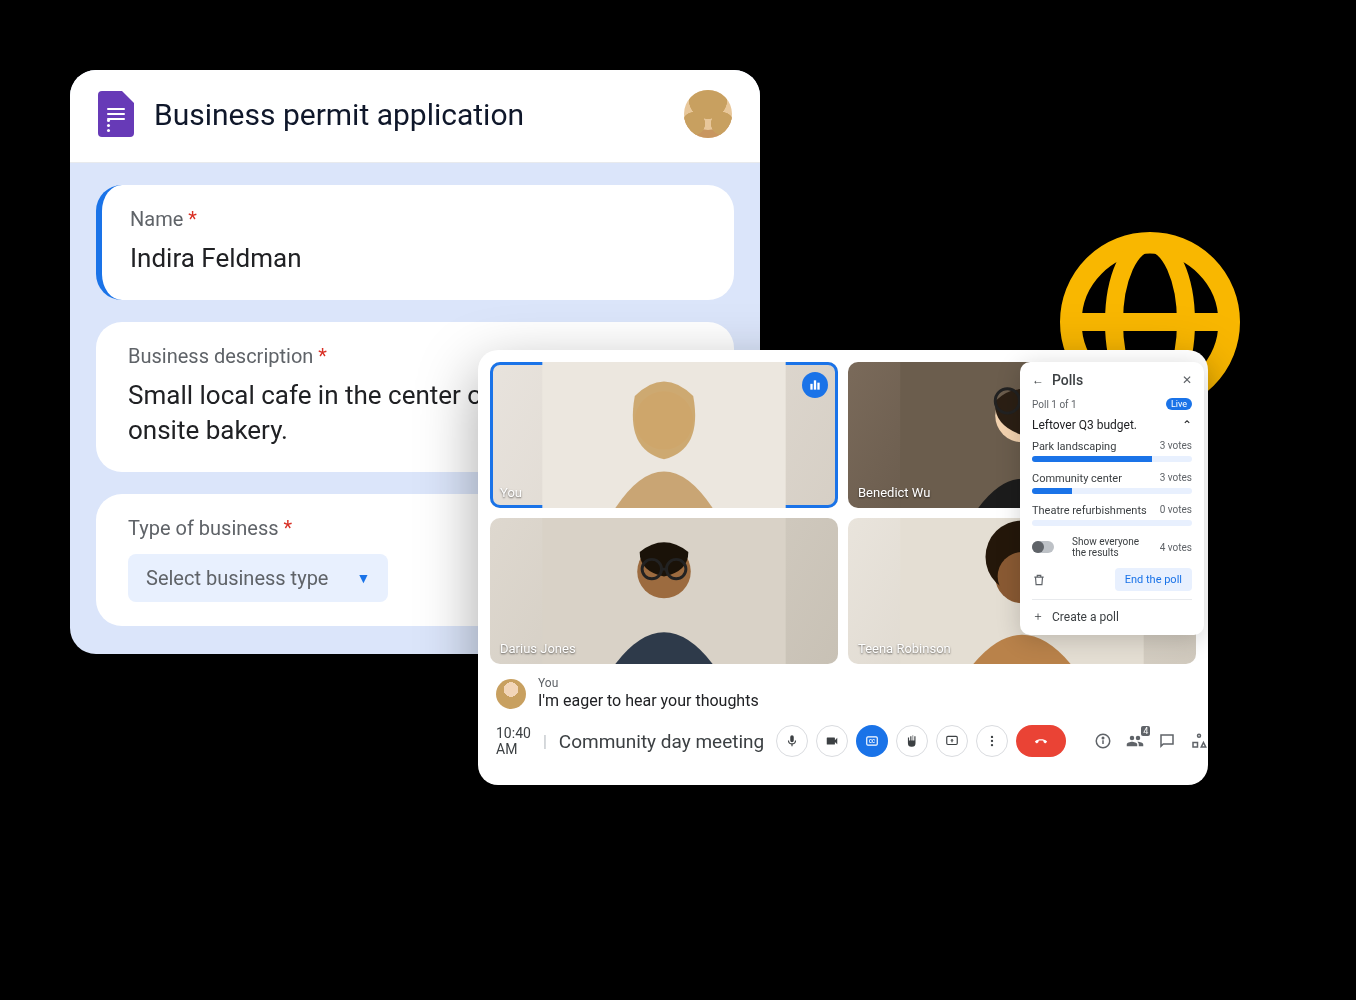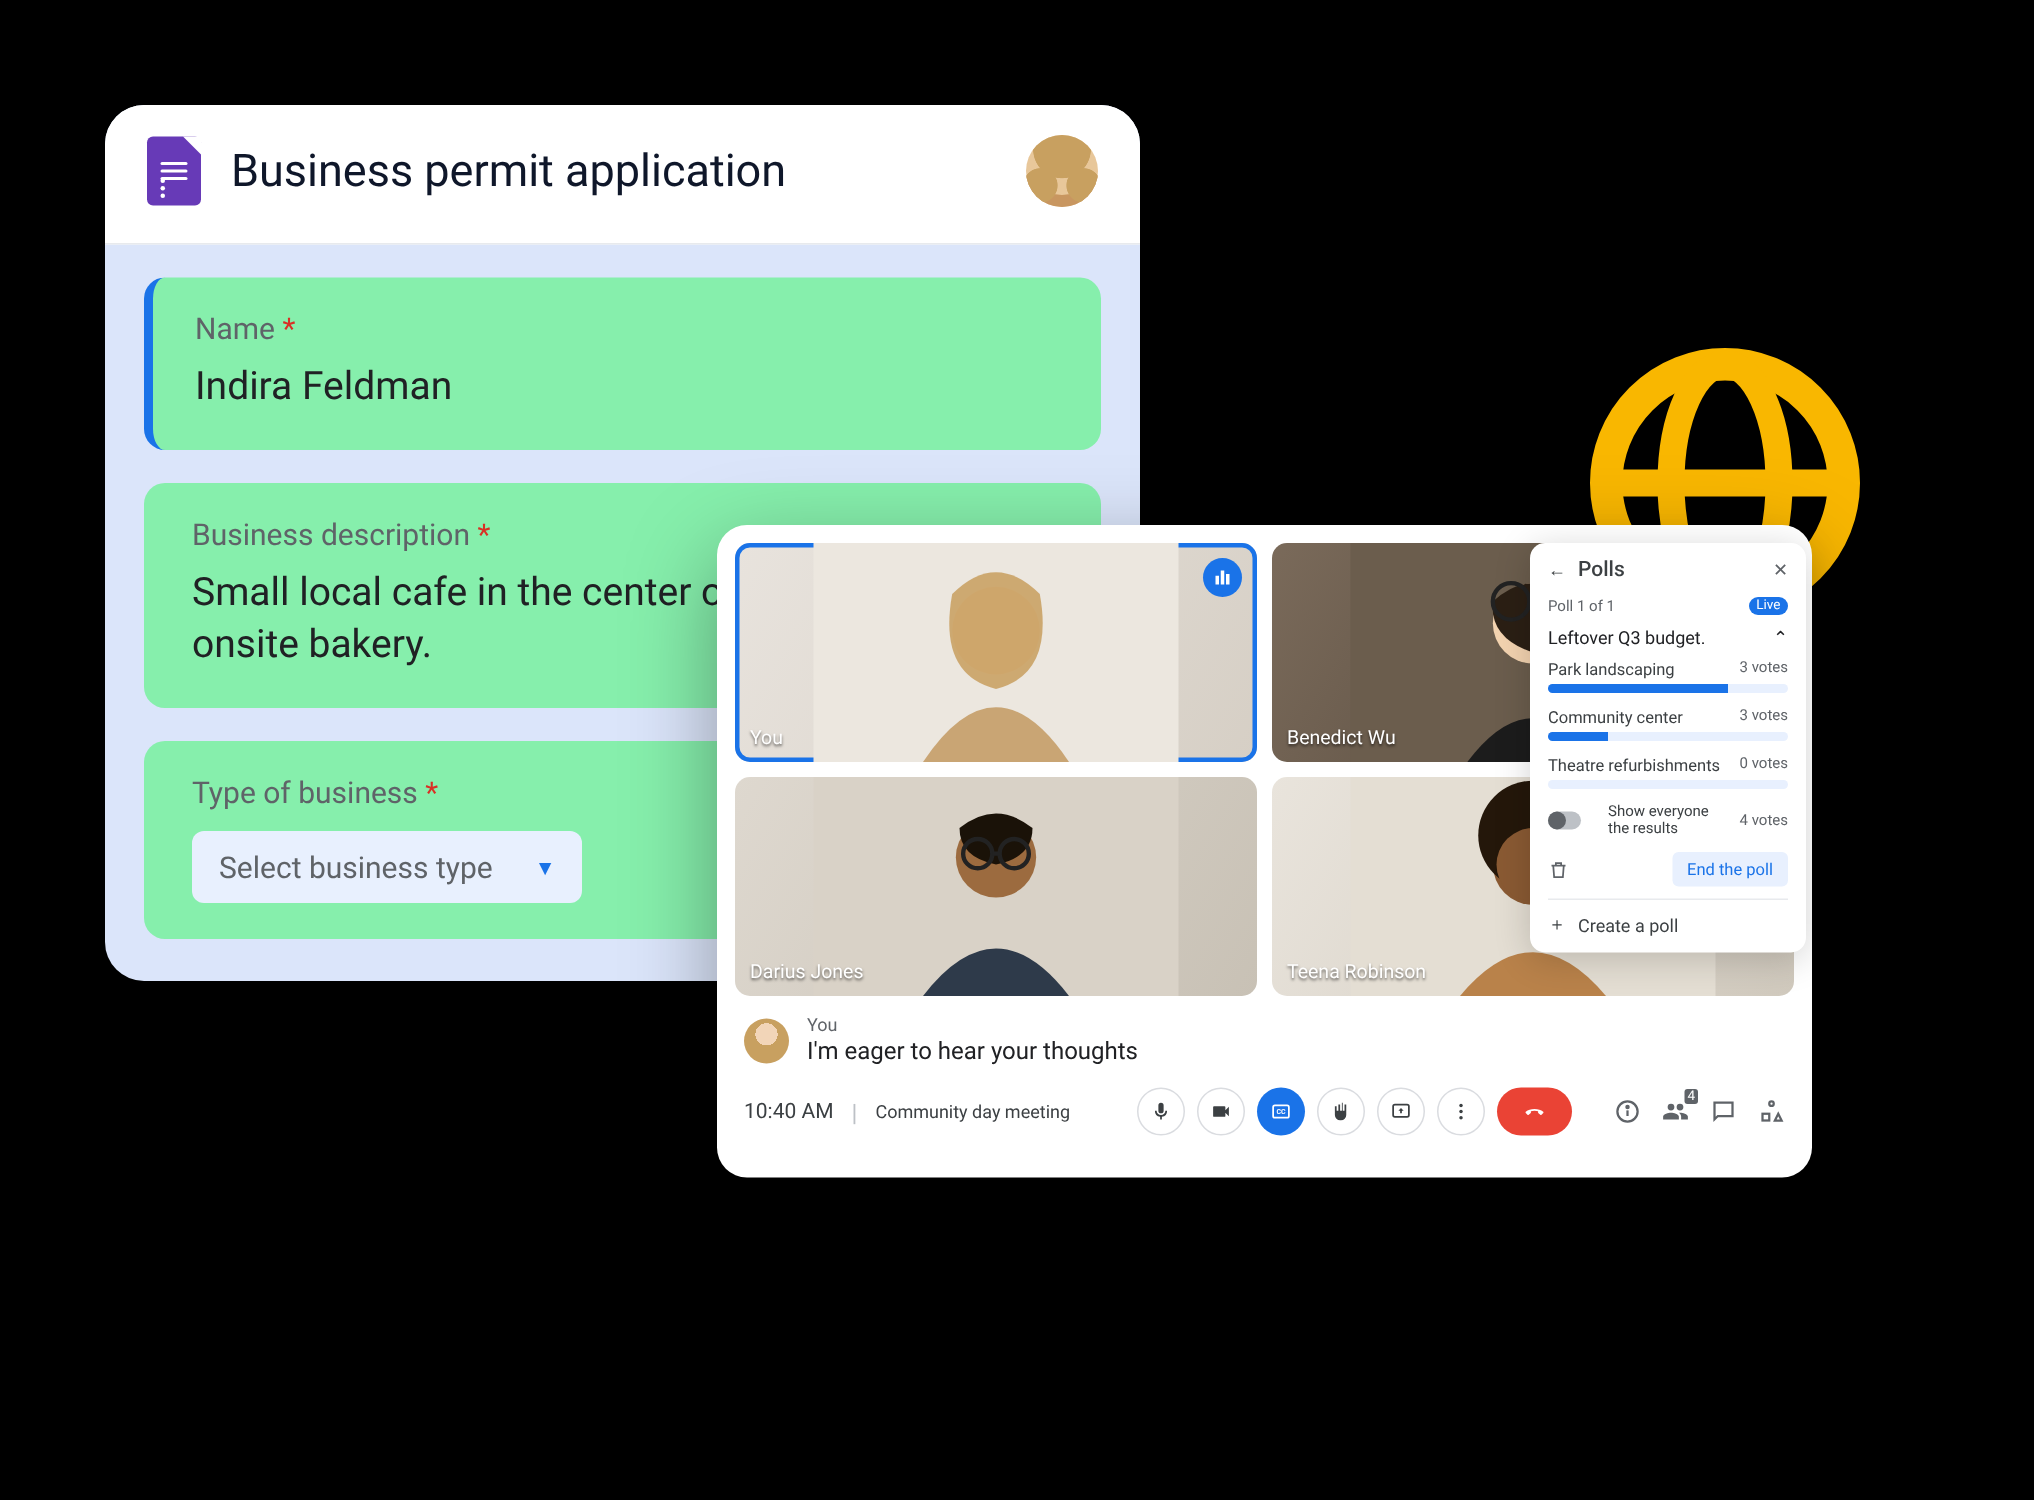--- a/index.html
+++ b/index.html
@@ -10,21 +10,21 @@
   .form-head{background:#fff;display:flex;align-items:center;padding:20px 28px 24px 28px;border-bottom:1px solid #e8eaed}
   .forms-icon{width:36px;height:46px;background:#673ab7;border-radius:4px;position:relative;margin-right:20px;display:flex;align-items:center;justify-content:center}
   .forms-icon::before{content:"";position:absolute;right:0;top:0;border-style:solid;border-width:0 12px 12px 0;border-color:transparent #fff transparent transparent}
   .forms-icon-lines{width:18px}
   .forms-icon-lines div{height:2px;background:#fff;margin:3px 0;border-radius:1px}
   .forms-icon-lines div::before{content:"";display:inline-block;width:3px;height:3px;background:#fff;border-radius:50%;margin-right:3px;vertical-align:1px}
   .form-title{font-size:30px;color:#0f172a;font-weight:400;flex:1}
   .avatar{width:48px;height:48px;border-radius:50%;background:radial-gradient(circle at 50% 30%,#f2d5b8 0 28%,#d9a97a 28% 32%,#e8c79a 32% 100%);box-shadow:inset 0 -12px 0 -4px #c89660;position:relative;overflow:hidden}
   .hair{position:absolute;inset:0;background:radial-gradient(circle at 50% 20%,#c8a060 0 42%,transparent 43%),radial-gradient(circle at 20% 70%,#c8a060 0 22%,transparent 23%),radial-gradient(circle at 80% 70%,#c8a060 0 22%,transparent 23%)}
   .form-body{padding:22px 26px 28px 26px;display:flex;flex-direction:column;gap:22px}
-  .q{background:#86efac;border-radius:14px;padding:22px 32px 24px 32px;position:relative}
+  .q{background:#ffffff;border-radius:26px;padding:22px 32px 24px 32px;position:relative}
   .q.active{border-left:6px solid #1a73e8;padding-left:28px}
   .q-label{font-size:20px;color:#5f6368;margin-bottom:10px}
   .req{color:#d93025}
   .q-val{font-size:26px;color:#202124;line-height:1.35}
   .select{display:inline-flex;align-items:center;background:#e8f0fe;border-radius:8px;padding:12px 18px;font-size:20px;color:#5f6368;gap:28px;margin-top:4px}
   .caret{color:#1a73e8;font-size:14px}
   
   .meet-card{position:absolute;left:478px;top:350px;width:730px;height:435px;background:#fff;border-radius:20px;box-shadow:0 20px 60px rgba(0,0,0,.35);display:flex;flex-direction:column}
   .tiles{display:grid;grid-template-columns:1fr 1fr;gap:10px;padding:12px 12px 4px 12px}
   .tile{position:relative;height:146px;border-radius:10px;overflow:hidden;background:#888}
@@ -33,21 +33,21 @@
   .poll-icon{position:absolute;right:10px;top:10px;width:26px;height:26px;border-radius:50%;background:#1a73e8;display:flex;align-items:center;justify-content:center}
   .poll-icon svg{width:14px;height:14px}
   .face{position:absolute;inset:0}
   .caption-row{display:flex;align-items:center;gap:12px;padding:8px 18px 4px 18px}
   .mini-av{width:30px;height:30px;border-radius:50%;background:radial-gradient(circle at 50% 35%,#f2d5b8 0 30%,#c8a060 30%)}
   .cap-body{font-size:16px;color:#202124;line-height:1.25}
   .cap-you{font-size:12px;color:#5f6368}
   .meet-bar{display:flex;align-items:center;padding:10px 18px 14px 18px;gap:12px}
   .meet-time{font-size:14px;color:#3c4043}
   .meet-sep{color:#bdc1c6}
-  .meet-name{font-size:12px;color:#3c4043;flex:0 0 auto}
+  .meet-name{font-size:19px;color:#3c4043;flex:0 0 auto}
   .ctrls{display:flex;gap:8px;margin-left:auto}
   .cbtn{width:32px;height:32px;border-radius:50%;background:#fff;border:1px solid #dadce0;display:flex;align-items:center;justify-content:center;color:#3c4043}
   .cbtn.blue{background:#1a73e8;color:#fff;border:none}
   .cbtn.red{background:#ea4335;color:#fff;border:none;width:50px;border-radius:18px}
   .right-ctrls{display:flex;gap:14px;margin-left:16px;align-items:center;color:#5f6368}
   .icobtn{position:relative}
   .badge{position:absolute;top:-6px;right:-6px;font-size:9px;background:#5f6368;color:#fff;border-radius:2px;padding:0 2px}
   
   .polls{position:absolute;left:1020px;top:362px;width:184px;background:#fff;border-radius:10px;box-shadow:0 4px 24px rgba(0,0,0,.18);padding:10px 12px 8px 12px;font-size:12px;color:#3c4043}
   .polls-head{display:flex;align-items:center;gap:8px;margin-bottom:10px}

